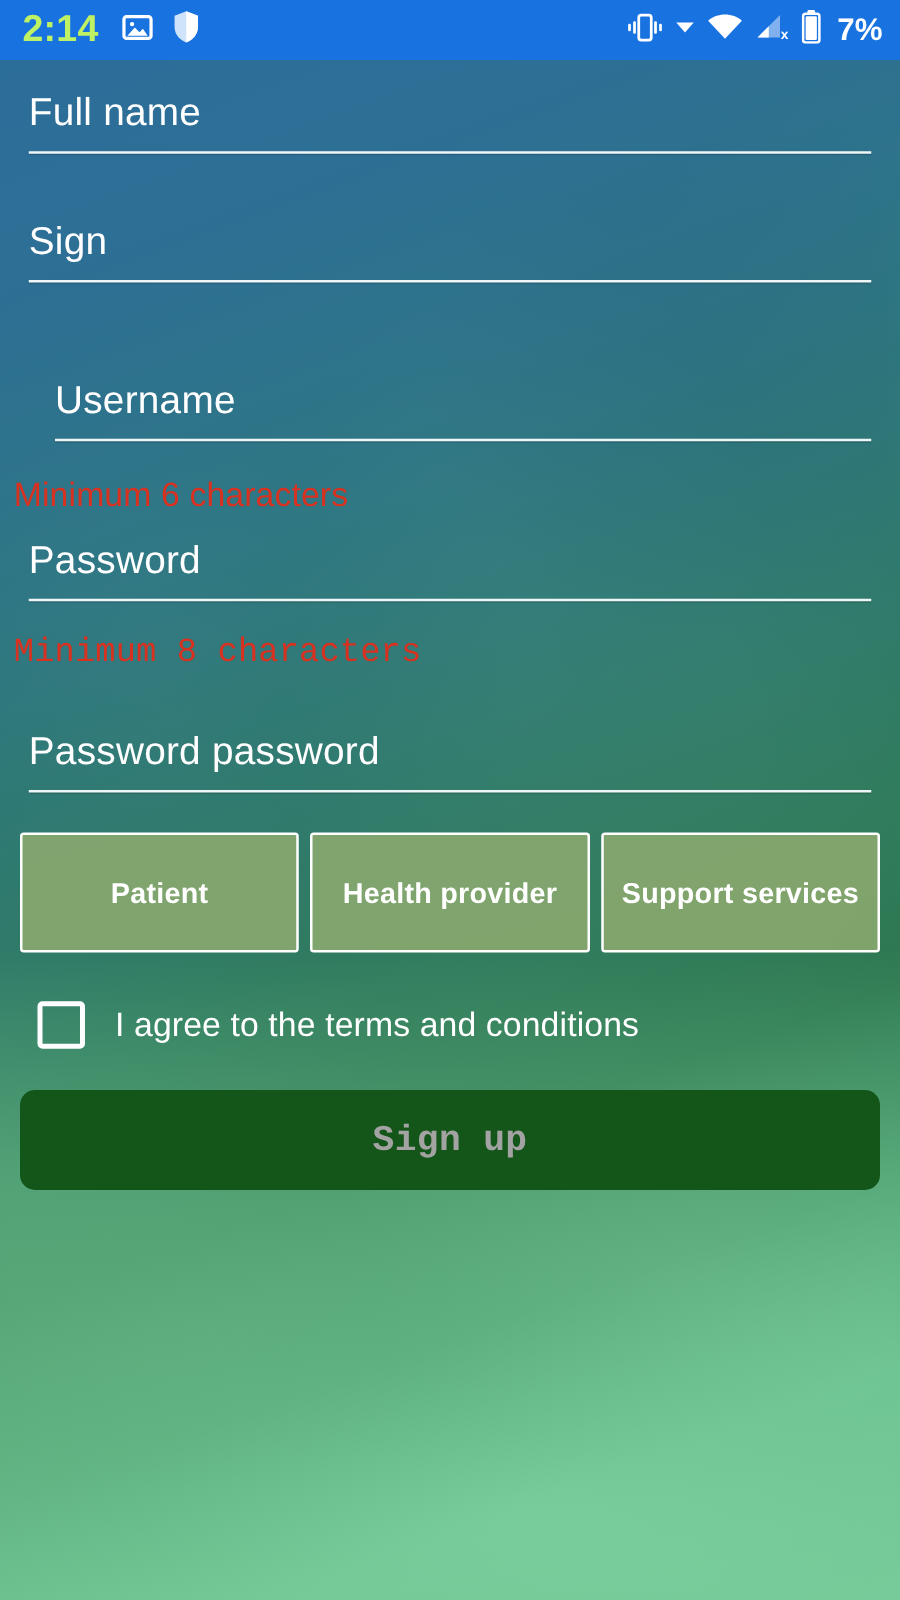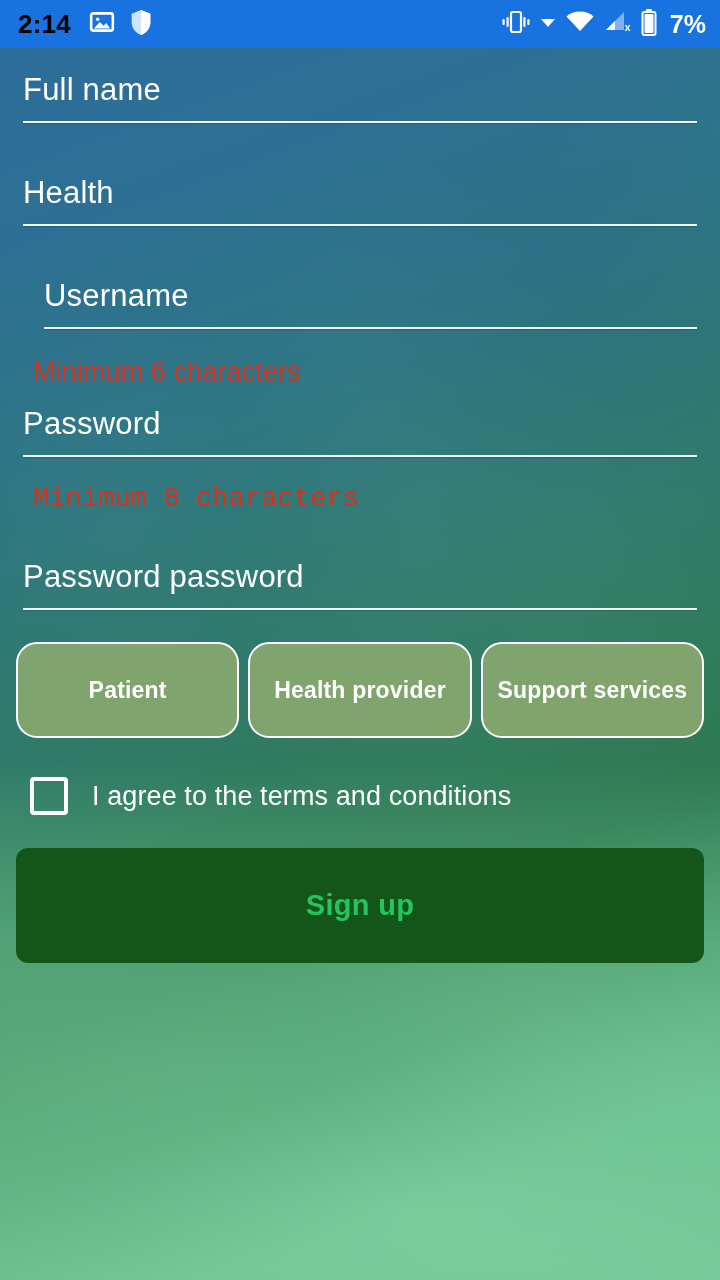--- a/index.html
+++ b/index.html
@@ -50,21 +50,21 @@
 
   
   .statusbar {
     position:absolute; left:0; top:0; width:720px; height:48px;
     background:#1872e0;
     display:flex; align-items:center;
     padding:0 14px 0 18px;
     z-index:40;
   }
   .sb-time {
-    color:#000000; font-size:26px; font-weight:700; letter-spacing:.2px;
+    color:#bef264; font-size:30px; font-weight:700; letter-spacing:.2px;
   }
   .sb-left-icons { display:flex; align-items:center; gap:14px; margin-left:18px; }
   .sb-spacer { flex:1; }
   .sb-right-icons { display:flex; align-items:center; gap:9px; }
   .sb-battery-text { color:#fff; font-size:25px; font-weight:700; margin-left:4px; }
   .sb-ico { display:block; }
 
   
   .form {
     position:absolute; left:0; top:32px; width:720px;
@@ -82,36 +82,36 @@
   .field-underline {
     margin-top:16px;
     height:2px;
     background:#eef6f8;
     box-shadow:0 1px 1px rgba(0,0,0,0.18);
   }
   .err {
     color:#d8311f;
     font-size:27px;
     font-weight:400;
-    padding:0 33px;
+    padding:0 11px;
     letter-spacing:.1px;
     line-height:1;
   }
 
   
   .roles {
     display:flex;
     padding:0 16px;
     gap:9px;
   }
   .role-btn {
     flex:1;
     height:96px;
     border:2px solid #ffffff;
-    border-radius:21px;
+    border-radius:3px;
     background:rgba(139,170,110,0.88);
     color:#ffffff;
     font-size:23px;
     font-weight:700;
     display:flex; align-items:center; justify-content:center;
     letter-spacing:.2px;
     white-space:nowrap;
   }
 
   
@@ -132,30 +132,30 @@
     font-size:27px;
     font-weight:400;
     letter-spacing:.1px;
     white-space:nowrap;
   }
 
   
   .signup-wrap { padding:0 16px; }
   .signup-btn {
     width:100%;
-    height:115px;
+    height:80px;
     background:#14561a;
     border:none;
     border-radius:12px;
-    color:#22c55e;
+    color:#a3a3a3;
     font-size:29px;
     font-weight:700;
     display:flex; align-items:center; justify-content:center;
     letter-spacing:.3px;
-    font-family:Liberation Sans, sans-serif;
+    font-family:Liberation Mono, monospace;
   }
 </style>
 </head>
 <body>
 
 <div id="screen">
 
   <div class="bg-photo"></div>
   <div class="bg-tint"></div>
   <div class="bg-tint2"></div>
@@ -220,25 +220,25 @@
   </div>
 
   <div class="form">
 
     <div class="field" style="margin-top:42px;">
       <div class="field-label">Full name</div>
       <div class="field-underline"></div>
     </div>
 
     <div class="field" style="margin-top:54px;">
-      <div class="field-label">Health</div>
-      <div class="field-underline"></div>
-    </div>
-
-    <div class="field" style="margin-top:54px;padding-left:44px;">
+      <div class="field-label">Sign</div>
+      <div class="field-underline"></div>
+    </div>
+
+    <div class="field" style="margin-top:78px;padding-left:44px;">
       <div class="field-label">Username</div>
       <div class="field-underline"></div>
     </div>
     <div class="err" style="margin-top:30px;">Minimum 6 characters</div>
 
     <div class="field" style="margin-top:22px;">
       <div class="field-label">Password</div>
       <div class="field-underline"></div>
     </div>
     <div class="err" style="margin-top:29px;font-family:Liberation Mono, monospace;">Minimum 8 characters</div>

